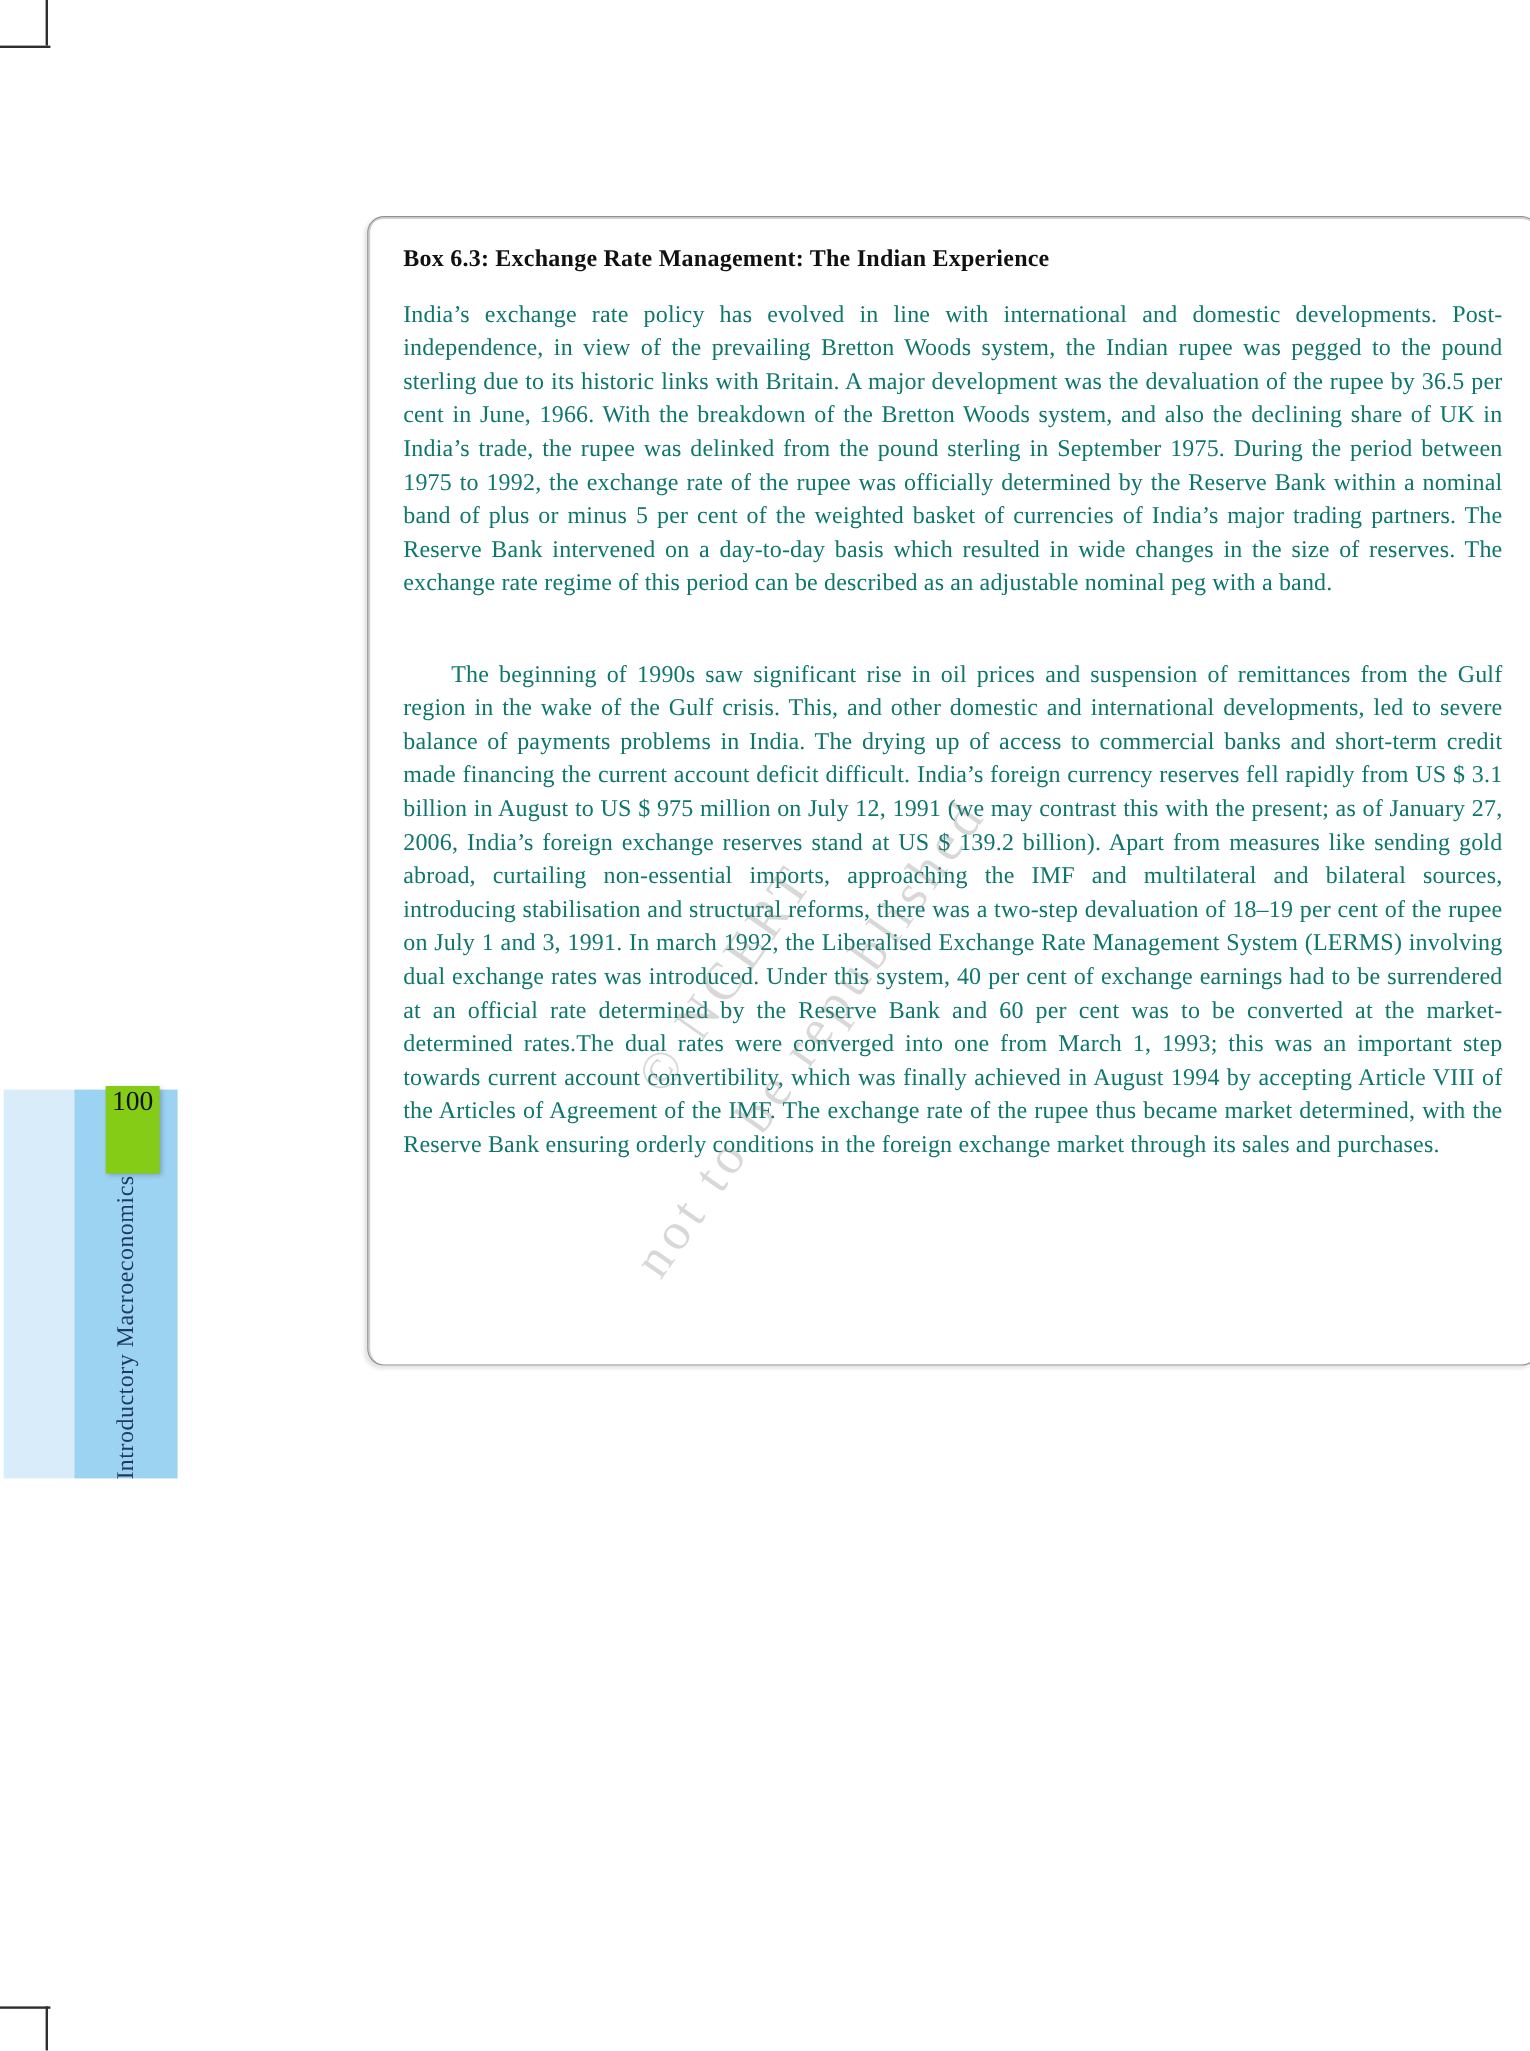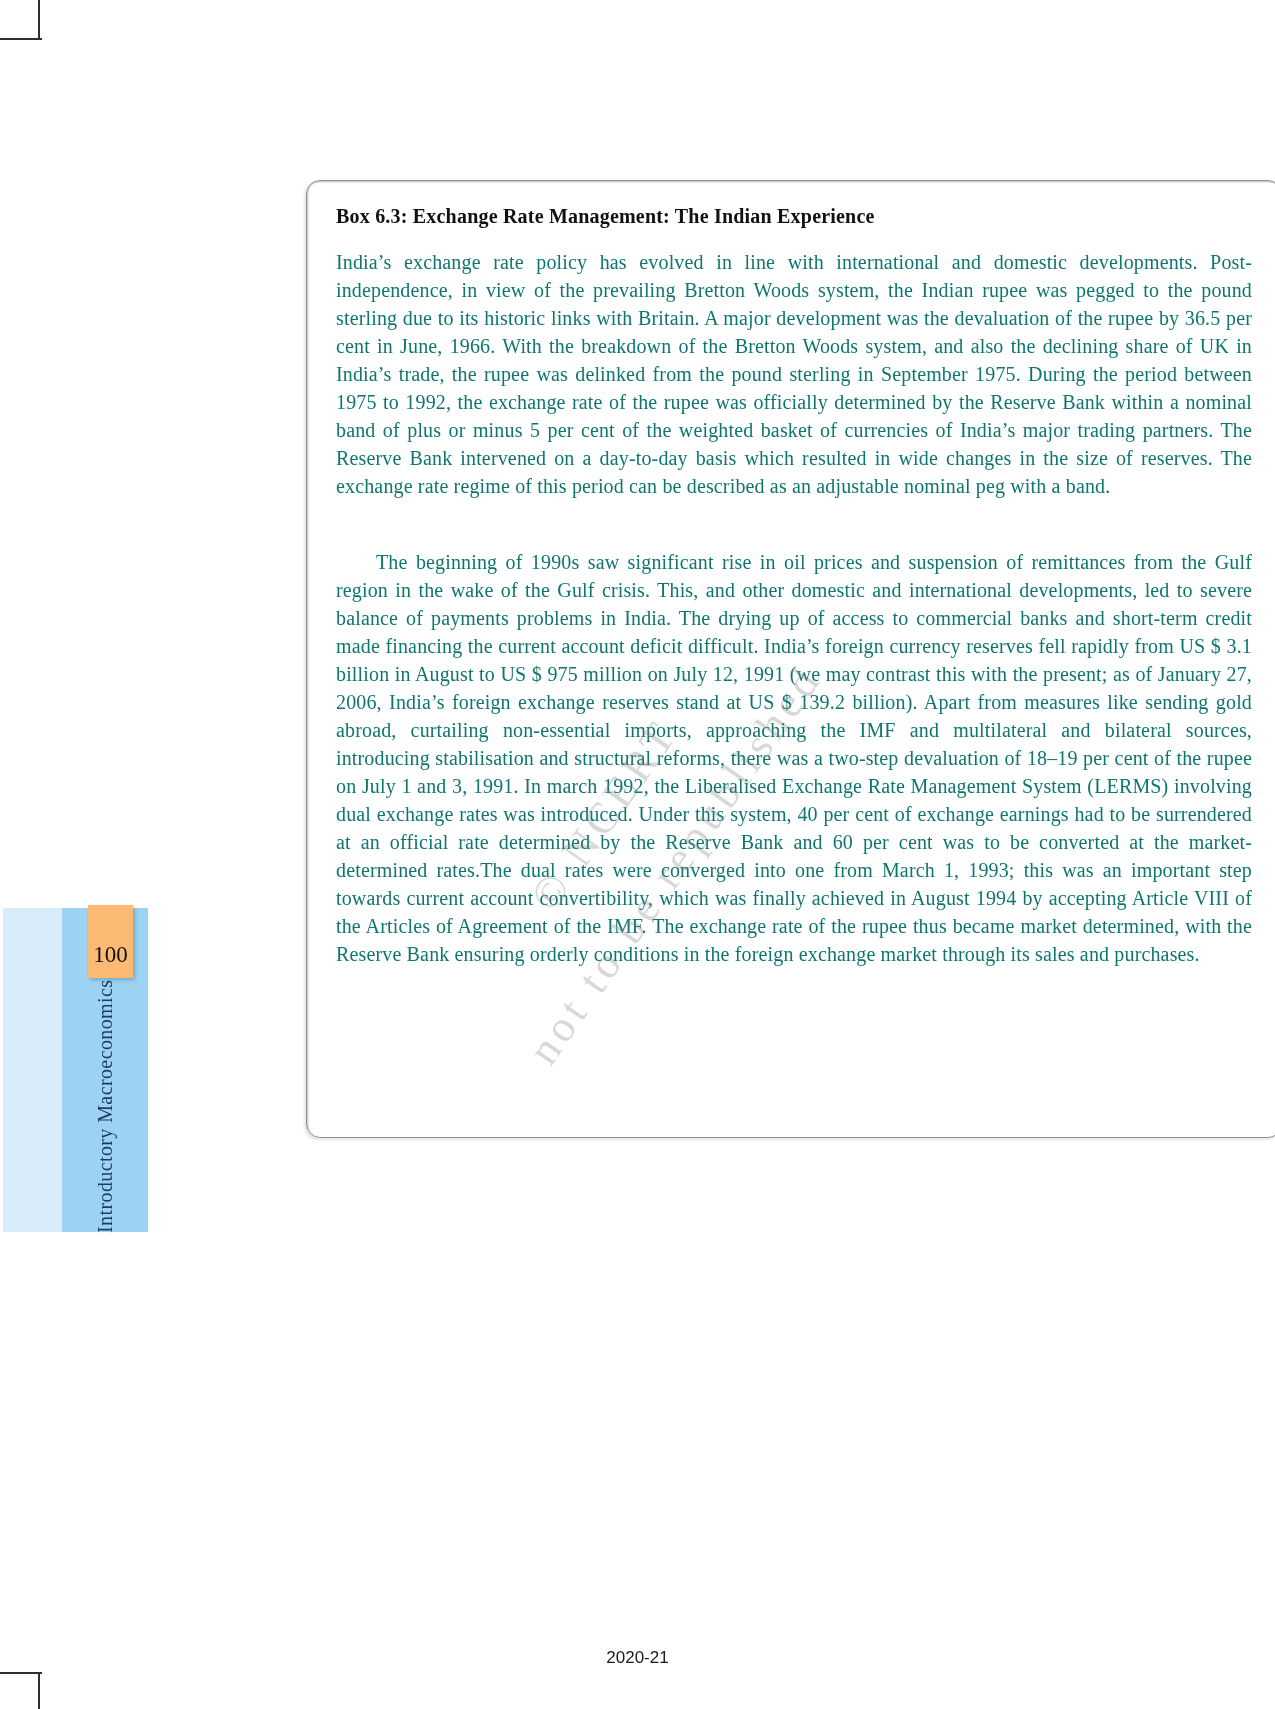--- a/index.html
+++ b/index.html
@@ -25,23 +25,23 @@
   .bar-light {
     position: absolute; left: 3px; top: 908px;
     width: 59px; height: 324px; background: #d9ecfa;
   }
   .bar-dark {
     position: absolute; left: 62px; top: 908px;
     width: 86px; height: 324px; background: #9dd3f2;
   }
   .page-tab {
     position: absolute; left: 88px; top: 905px;
-    width: 45px; height: 73px; background: #fdba74;
+    width: 45px; height: 73px; background: #84cc16;
     box-shadow: 2px 2px 4px rgba(0,0,0,0.22);
-    display: flex; align-items: flex-end; justify-content: center;
+    display: flex; align-items: flex-start; justify-content: center;
     padding-bottom: 10px; box-sizing: border-box;
     font-size: 23px; color: #111111;
   }
   .book-title-vertical {
     position: absolute; left: 90px; top: 978px;
     width: 30px; height: 256px;
     writing-mode: vertical-rl;
     transform: rotate(180deg);
     display: flex; align-items: center; justify-content: center;
     font-size: 20px; letter-spacing: 0.4px;
@@ -121,15 +121,14 @@
     <div class="wm-line">© NCERT</div>
     <div class="wm-line">not to be republished</div>
   </div>
 
   <section class="content-box">
     <h2 class="box-title">Box 6.3: Exchange Rate Management: The Indian Experience</h2>
     <p class="box-para">India’s exchange rate policy has evolved in line with international and domestic developments. Post-independence, in view of the prevailing Bretton Woods system, the Indian rupee was pegged to the pound sterling due to its historic links with Britain. A major development was the devaluation of the rupee by 36.5 per cent in June, 1966. With the breakdown of the Bretton Woods system, and also the declining share of UK in India’s trade, the rupee was delinked from the pound sterling in September 1975. During the period between 1975 to 1992, the exchange rate of the rupee was officially determined by the Reserve Bank within a nominal band of plus or minus 5 per cent of the weighted basket of currencies of India’s major trading partners. The Reserve Bank intervened on a day-to-day basis which resulted in wide changes in the size of reserves. The exchange rate regime of this period can be described as an adjustable nominal peg with a band.</p>
     <p class="box-para indent">The beginning of 1990s saw significant rise in oil prices and suspension of remittances from the Gulf region in the wake of the Gulf crisis. This, and other domestic and international developments, led to severe balance of payments problems in India. The drying up of access to commercial banks and short-term credit made financing the current account deficit difficult. India’s foreign currency reserves fell rapidly from US $ 3.1 billion in August to US $ 975 million on July 12, 1991 (we may contrast this with the present; as of January 27, 2006, India’s foreign exchange reserves stand at US $ 139.2 billion). Apart from measures like sending gold abroad, curtailing non-essential imports, approaching the IMF and multilateral and bilateral sources, introducing stabilisation and structural reforms, there was a two-step devaluation of 18–19 per cent of the rupee on July 1 and 3, 1991. In march 1992, the Liberalised Exchange Rate Management System (LERMS) involving dual exchange rates was introduced. Under this system, 40 per cent of exchange earnings had to be surrendered at an official rate determined by the Reserve Bank and 60 per cent was to be converted at the market-determined rates.The dual rates were converged into one from March 1, 1993; this was an important step towards current account convertibility, which was finally achieved in August 1994 by accepting Article VIII of the Articles of Agreement of the IMF. The exchange rate of the rupee thus became market determined, with the Reserve Bank ensuring orderly conditions in the foreign exchange market through its sales and purchases.</p>
   </section>
 
-  <div class="footer-year">2020-21</div>
 
 </div>
 
 </body></html>

